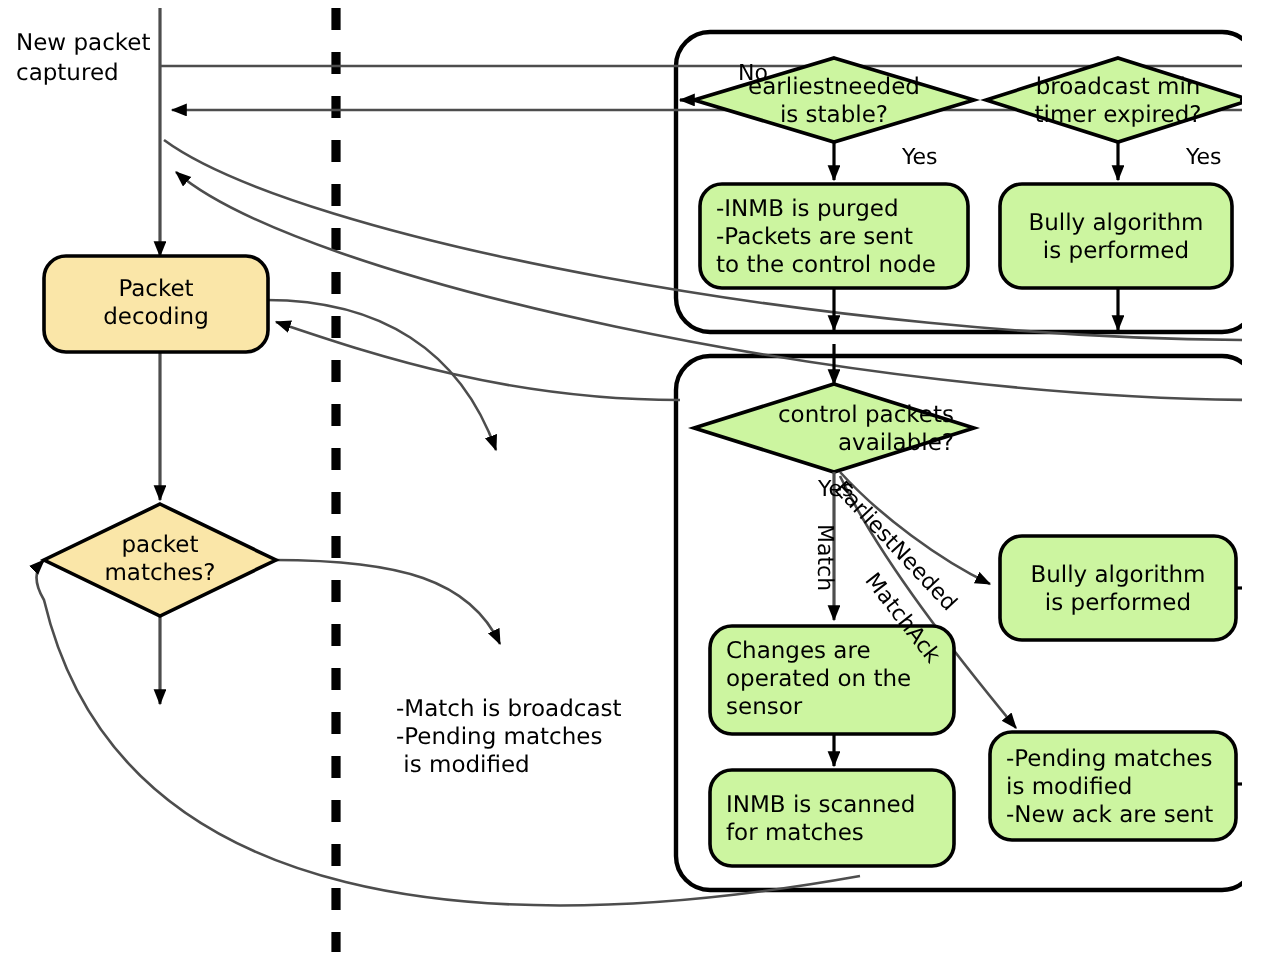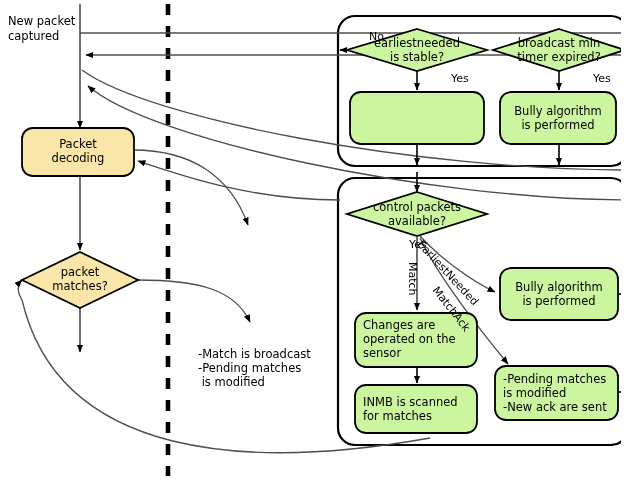--- a/index.html
+++ b/index.html
@@ -161,25 +161,28 @@
   <div class="box-text" style="left:198px; top:338px;margin-top:9px;">-Match is broadcast
 -Pending matches
  is modified</div>
 
   <div class="dia-text" style="left:357px; top:36px; width:120px;">earliestneeded
 is stable?</div>
 
   <div class="dia-text" style="left:501px; top:36px; width:116px;">broadcast min
 timer expired?</div>
 
+  <div class="box-text" style="left:358px; top:97px;">-INMB is purged
+-Packets are sent
+to the control node</div>
 
   <div class="box-text" style="left:510px; top:104px; text-align:center; width:96px;">Bully algorithm
 is performed</div>
 
-  <div class="dia-text" style="left:357px; top:200px; width:120px;">control packets
+  <div class="dia-text" style="left:357px; top:200px; width:120px;text-align:right;">control packets
 available?</div>
 
   <div class="box-text" style="left:511px; top:280px; text-align:center; width:96px;">Bully algorithm
 is performed</div>
 
   <div class="box-text" style="left:363px; top:318px;">Changes are
 operated on the
 sensor</div>
 
   <div class="box-text" style="left:363px; top:395px;">INMB is scanned

